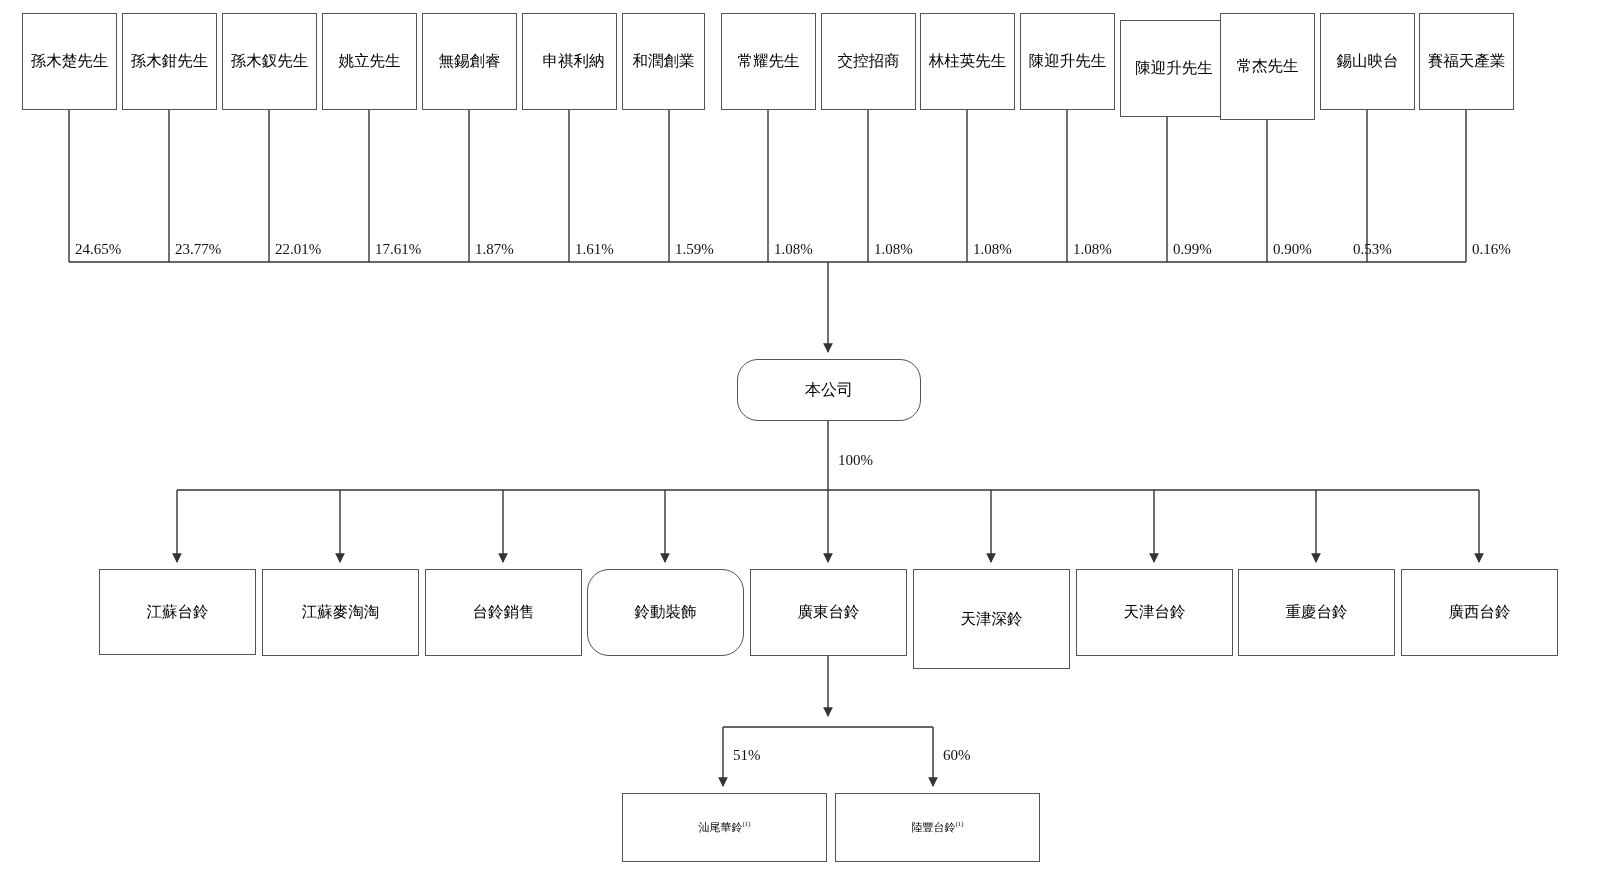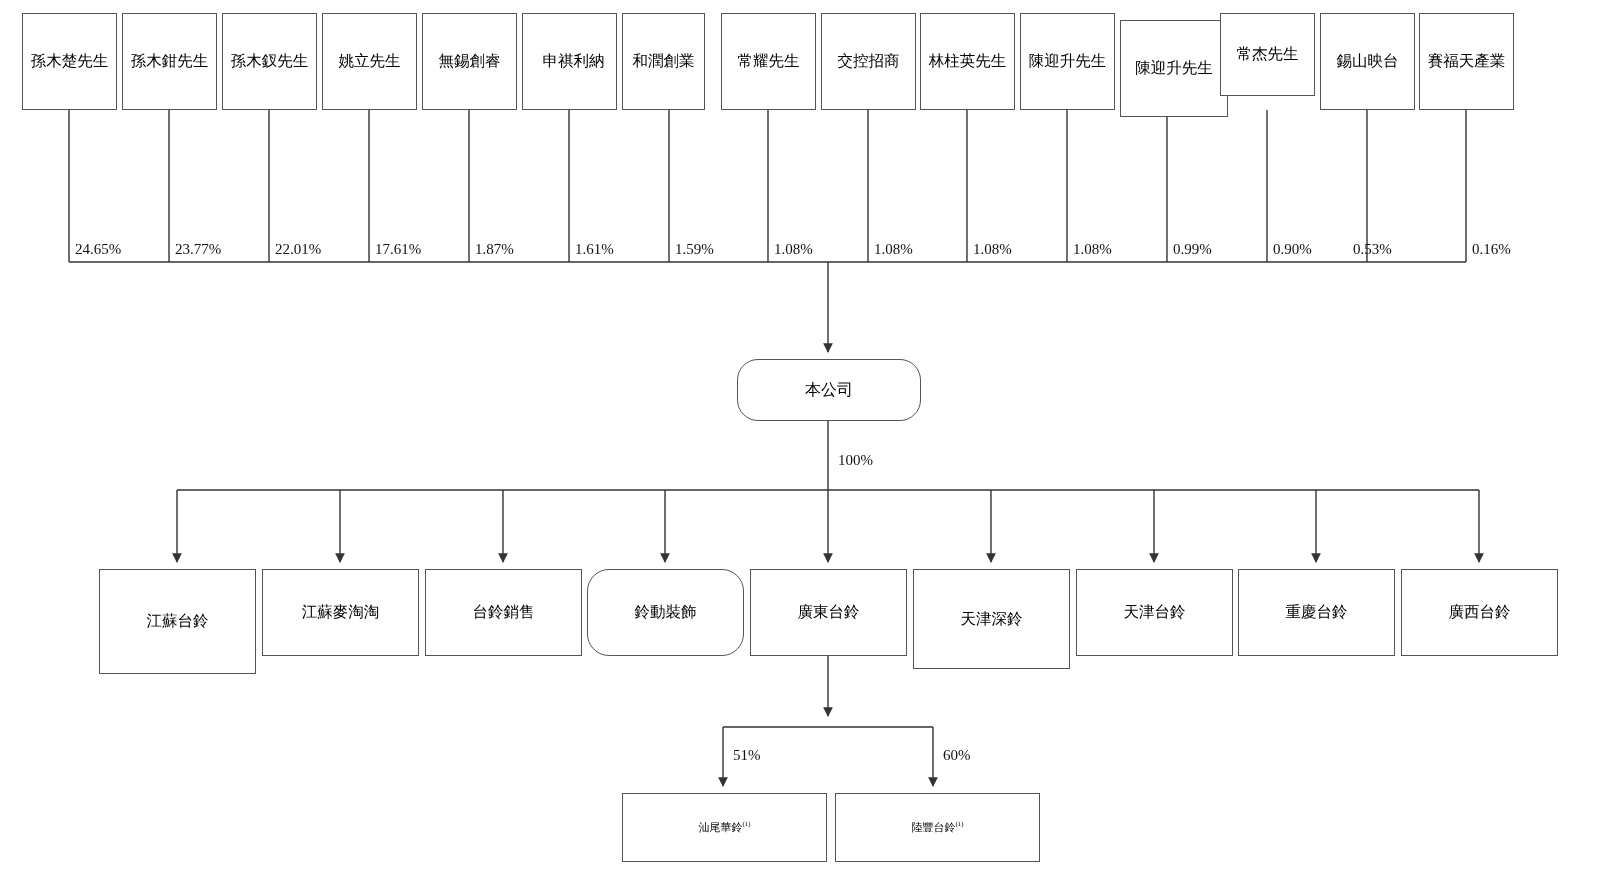--- a/index.html
+++ b/index.html
@@ -150,21 +150,21 @@
   </div>
   <div class="node top-node" style="left:920px; top:13px; width:95px; height:97px;">
     <span class="node-label">林柱英先生</span>
   </div>
   <div class="node top-node" style="left:1020px; top:13px; width:95px; height:97px;">
     <span class="node-label">陳迎升先生</span>
   </div>
   <div class="node top-node" style="left:1120px; top:13px; width:108px; height:97px;margin-top:7px;">
     <span class="node-label">陳迎升先生</span>
   </div>
-  <div class="node top-node" style="left:1220px; top:13px; width:95px; height:83px;">
+  <div class="node top-node" style="left:1220px; top:13px; width:95px; height:107px;">
     <span class="node-label">常杰先生</span>
   </div>
   <div class="node top-node" style="left:1320px; top:13px; width:95px; height:97px;">
     <span class="node-label">錫山映台</span>
   </div>
   <div class="node top-node" style="left:1419px; top:13px; width:95px; height:97px;">
     <span class="node-label">賽福天產業</span>
   </div>
 
   <div class="pct" style="left:75px; top:242px;">24.65%</div>
@@ -181,21 +181,21 @@
   <div class="pct" style="left:1173px; top:242px;">0.99%</div>
   <div class="pct" style="left:1273px; top:242px;">0.90%</div>
   <div class="pct" style="left:1353px; top:242px;">0.53%</div>
   <div class="pct" style="left:1472px; top:242px;">0.16%</div>
 
   <div class="node company-node" style="left:737px; top:359px; width:184px; height:62px;border-radius:21px;">
     <span class="node-label">本公司</span>
   </div>
   <div class="pct" style="left:838px; top:453px;">100%</div>
 
-  <div class="node sub-node" style="left:99px; top:569px; width:157px; height:105px;">
+  <div class="node sub-node" style="left:99px; top:569px; width:157px; height:86px;">
     <span class="node-label">江蘇台鈴</span>
   </div>
   <div class="node sub-node" style="left:262px; top:569px; width:157px; height:87px;">
     <span class="node-label">江蘇麥淘淘</span>
   </div>
   <div class="node sub-node" style="left:425px; top:569px; width:157px; height:87px;">
     <span class="node-label">台鈴銷售</span>
   </div>
   <div class="node sub-node" style="left:587px; top:569px; width:157px; height:87px;border-radius:22px;">
     <span class="node-label">鈴動裝飾</span>

